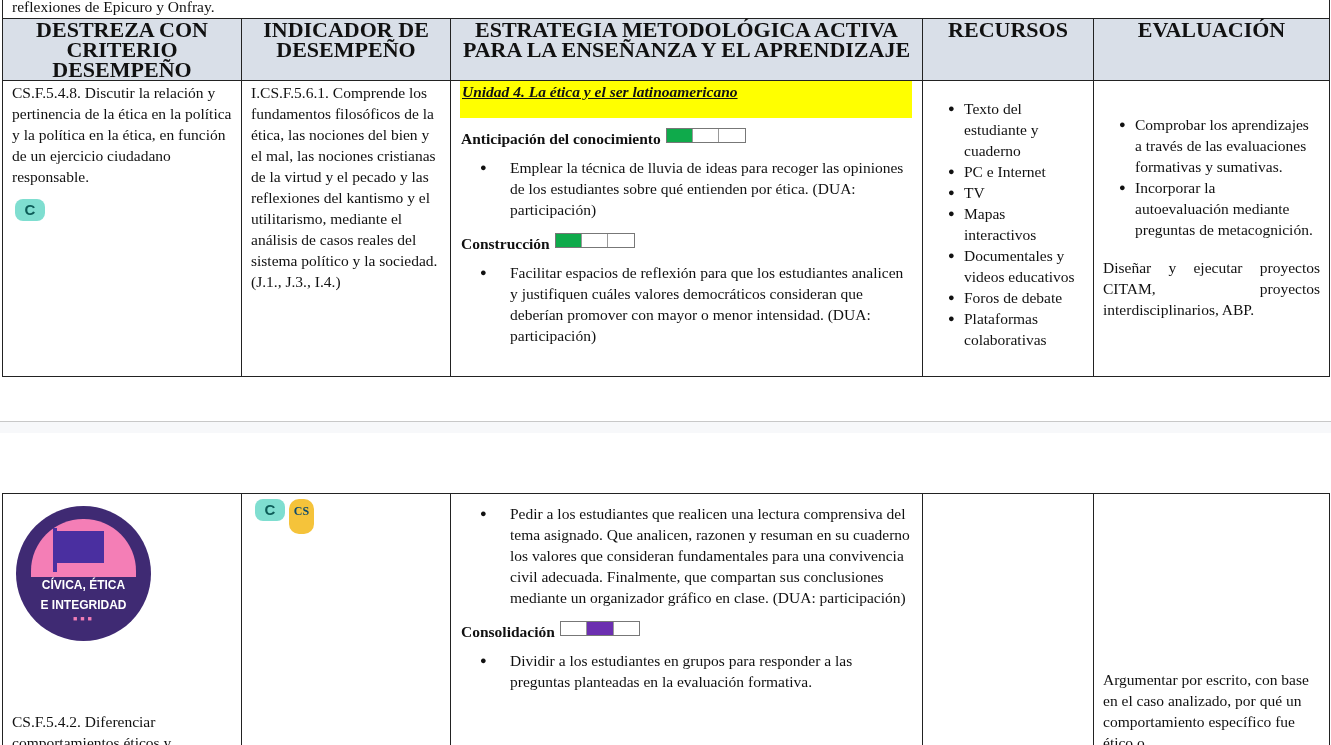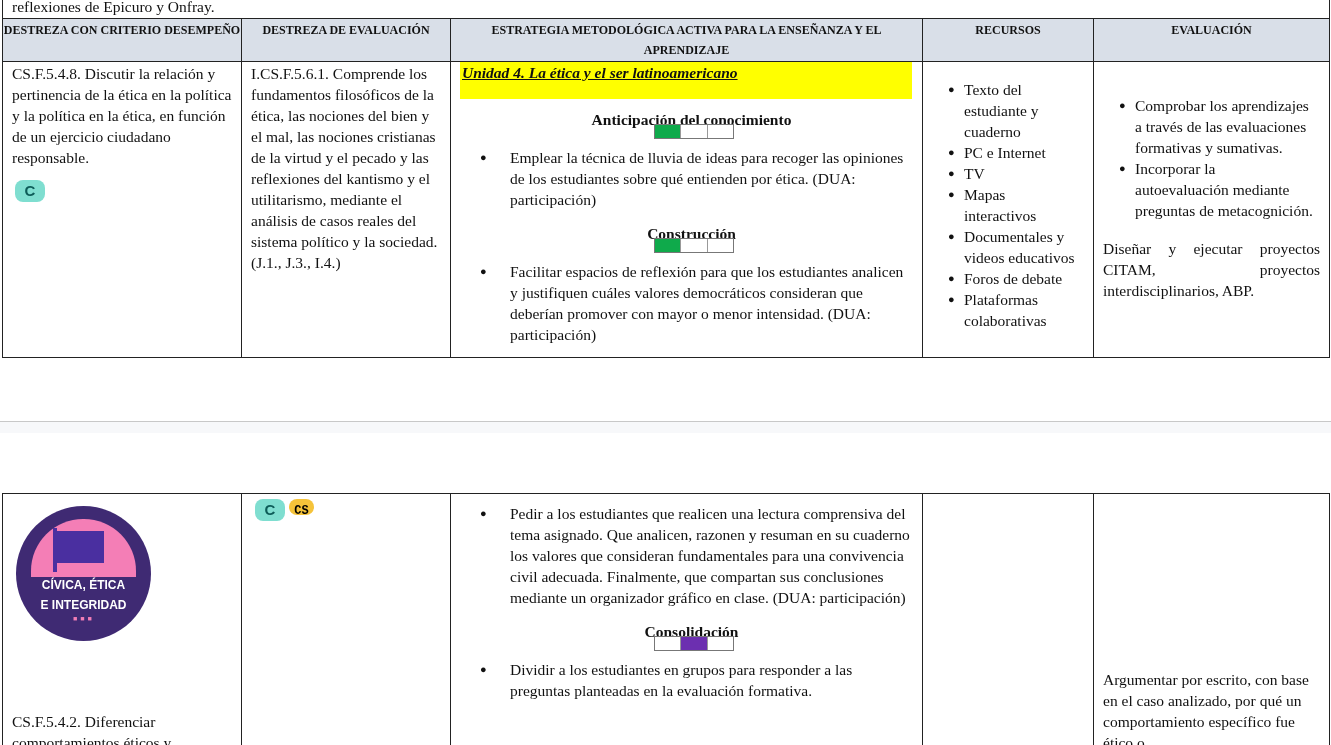--- a/index.html
+++ b/index.html
@@ -8,41 +8,41 @@
   .page { position:absolute; left:0; width:1331px; background:#fff; }
   .page1 { top:0; height:421px; }
   .gap { position:absolute; left:0; top:421px; width:1331px; height:11px; background:#f7f8fa;
          border-top:1px solid #c8c8c8; border-bottom:1px solid #c8c8c8; }
   .page2 { top:433px; height:312px; }
   .carry { position:absolute; left:12px; top:-3px; font-size:15.5px; line-height:20px; }
   .carry-border { position:absolute; left:2px; top:0; width:1326px; height:18px;
                   border-left:1.5px solid #222; border-right:1.5px solid #222; }
   table { border-collapse:collapse; position:absolute; left:2px; table-layout:fixed; }
   td, th { border:1.5px solid #222; vertical-align:top; padding:0; }
-  th { background:#d9dfe8; font-weight:bold; font-size:12px; line-height:20px; text-align:center; padding-top:1px; }
+  th { background:#d9dfe8; font-weight:bold; font-size:22px; line-height:20px; text-align:center; padding-top:1px; }
   .t1 { top:18px; width:1327px; }
   .t2 { top:60px; width:1327px; }
   .cell { padding:1px 9px 0 9px; line-height:21px; }
   .unit { background:#ffff00; font-weight:bold; font-style:italic; margin:0 9px 0 9px;
           padding:0 2px; height:37px; line-height:22px; width:448px;text-decoration:underline; }
-  .phase { font-weight:bold; margin:10px 0 0 10px; line-height:21px; display:flex; align-items:center;flex-direction:column; }
+  .phase { font-weight:bold; margin:10px 0 0 10px; line-height:21px; display:flex; align-items:center; }
   .phase-bar { display:inline-flex; margin-left:5px; border:1px solid #777; height:13px; width:78px; margin-top:-6px; }
   .phase-bar span { flex:1; border-right:1px solid #999; }
   .phase-bar span:last-child { border-right:none; }
   .bullets { list-style:none; margin:8px 0 0 0; padding:0 10px 0 59px; }
   .bullets li { position:relative; line-height:21px; }
   .bullets li::before { content:"●"; position:absolute; left:-30px; top:0; font-size:11px; }
   .rlist { list-style:none; margin:16px; padding:0 0 0 25px; }
   .rlist li { position:relative; line-height:21px; }
   .rlist li::before { content:"●"; position:absolute; left:-16px; font-size:11px; }
   .icon-c { display:inline-block; width:30px; height:22px; border-radius:8px; background:#7fded0;
             color:#0d5c58; font-weight:bold; font-family:"Liberation Sans",sans-serif; font-size:15px;
             text-align:center; line-height:22px; position:relative; }
-  .icon-cs { display:inline-block; width:25px; height:16px; border-radius:10px; background:#f5c33a;
-             color:#000000; font-weight:bold; font-family:Liberation Mono, monospace; font-size:12px;
+  .icon-cs { display:inline-block; width:25px; height:35px; border-radius:10px; background:#f5c33a;
+             color:#0c4a6e; font-weight:bold; font-family:Liberation Serif, serif; font-size:12px;
              text-align:center; line-height:24px; }
   .logo { width:135px; height:135px; border-radius:50%; background:#3f2a73; position:relative; overflow:hidden; margin:12px 0 0 13px; }
   .logo .dome { position:absolute; left:15px; top:13px; width:105px; height:105px; border-radius:52px 52px 0 0; background:#f47eb6; height:58px; }
   .logo .flag { position:absolute; left:40px; top:25px; width:48px; height:32px; background:#4a2fa0; }
   .logo .pole { position:absolute; left:37px; top:22px; width:4px; height:44px; background:#4a2fa0; }
   .logo .txt { position:absolute; left:0; width:135px; text-align:center; color:#fff;
                font-family:"Liberation Sans",sans-serif; font-weight:bold; font-size:12px; line-height:14px; }
   .logo .dots { position:absolute; left:57px; top:109px; color:#f47eb6; font-size:7px; letter-spacing:3px; }
 </style>
 </head>
@@ -56,21 +56,21 @@
     <colgroup>
       <col style="width:239px">
         <col style="width:209px">
         <col style="width:472px">
         <col style="width:171px">
         <col style="width:236px">
     </colgroup>
     <tbody>
         <tr style="height:43px">
       <th>DESTREZA CON CRITERIO DESEMPEÑO</th>
-      <th>DESTREZA DE EVALUACIÓN</th>
+      <th>INDICADOR DE DESEMPEÑO</th>
       <th>ESTRATEGIA METODOLÓGICA ACTIVA PARA LA ENSEÑANZA Y EL APRENDIZAJE</th>
       <th>RECURSOS</th>
       <th>EVALUACIÓN</th>
     </tr>
     <tr style="height:296px">
       <td>
         <div class="cell">CS.F.5.4.8. Discutir la relación y pertinencia de la ética en la política y la política en la ética, en función de un ejercicio ciudadano responsable.</div>
         <div style="margin:12px 0 0 12px;">
           <span class="icon-c">C</span>
         </div>

